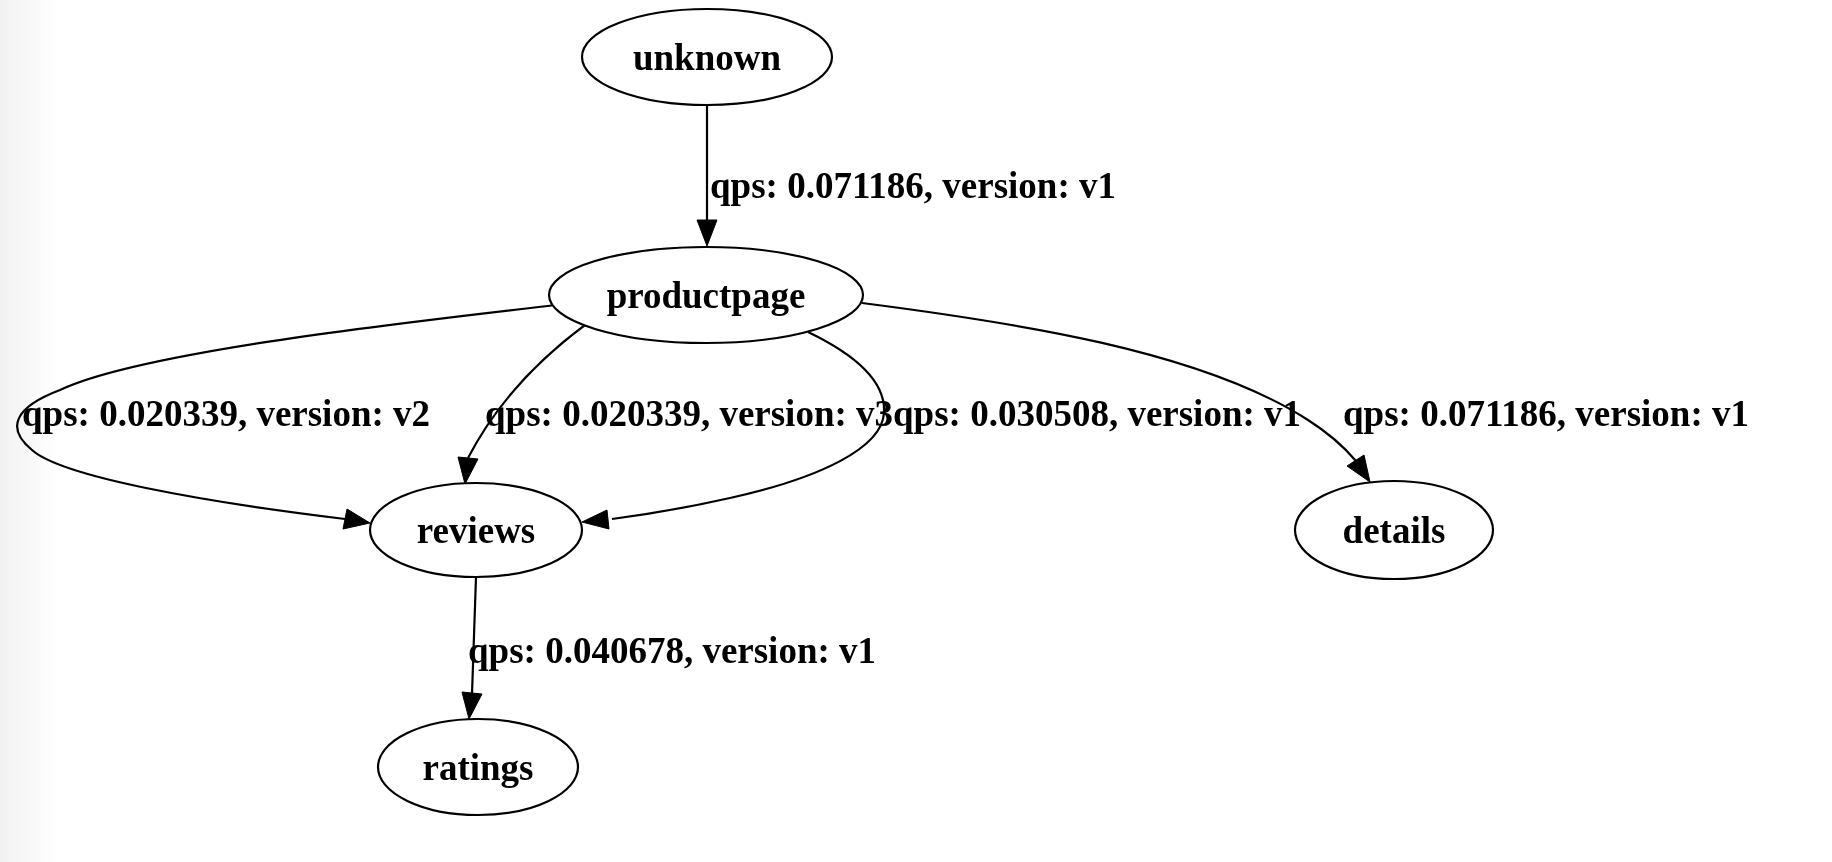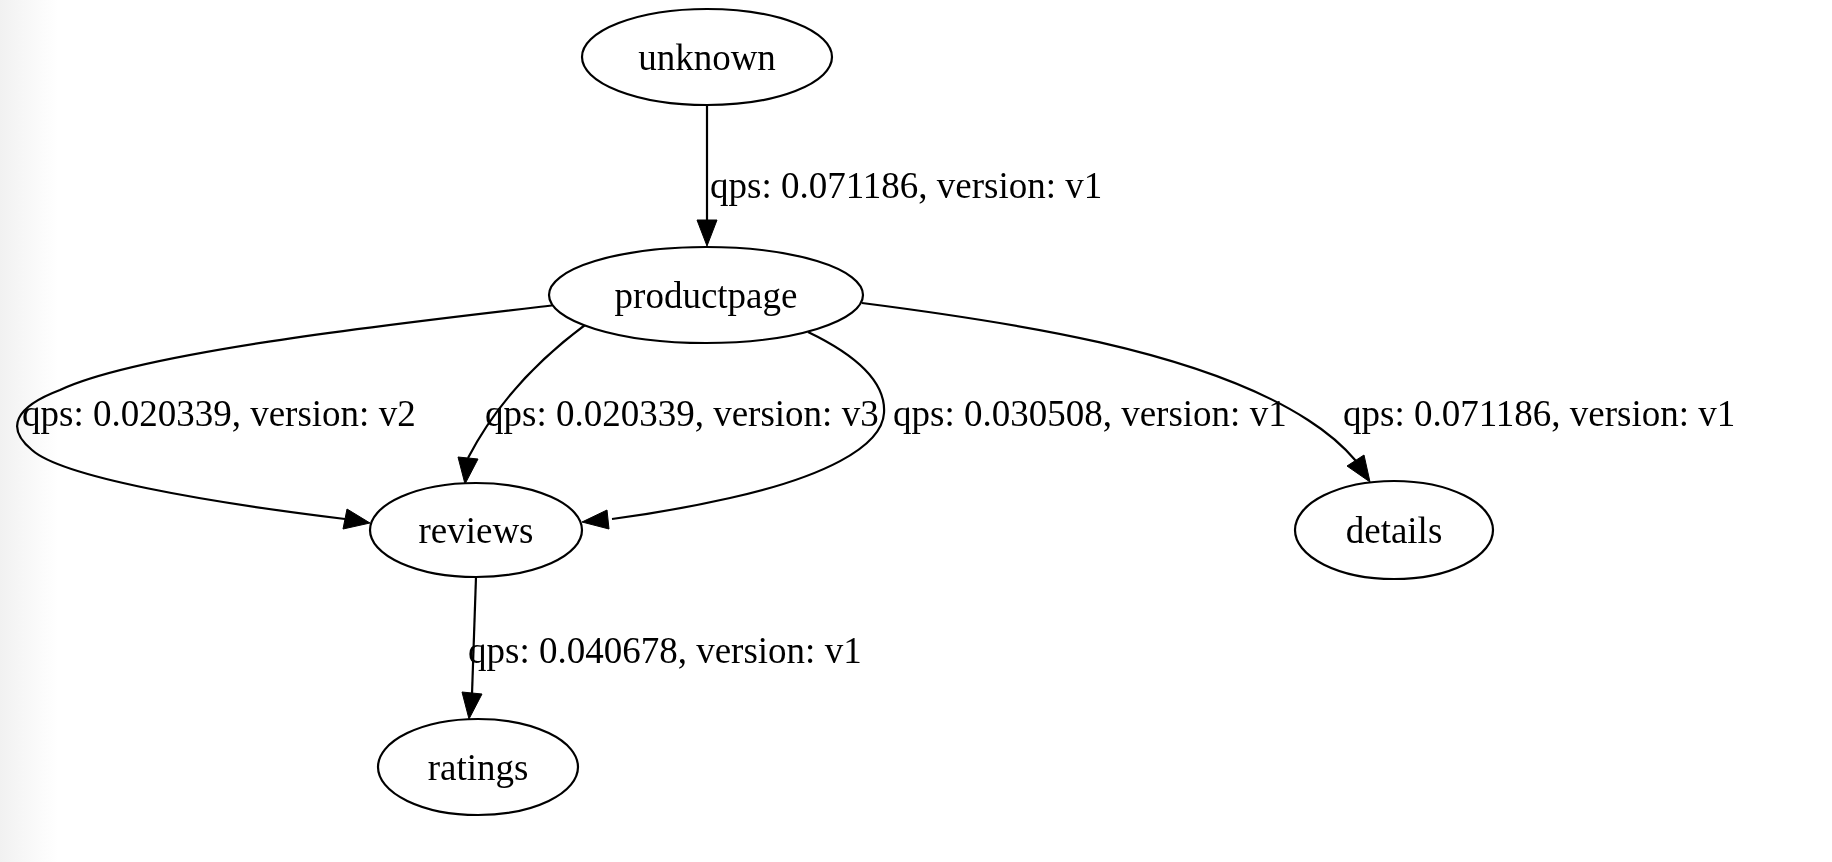--- a/index.html
+++ b/index.html
@@ -9,20 +9,21 @@
     height: 862px;
     background: #ffffff;
     overflow: hidden;
     font-family: "Liberation Serif", "DejaVu Serif", serif;
   }
   .canvas {
     position: relative;
     width: 1832px;
     height: 862px;
     background: #ffffff;
+    font-weight: bold;
   }
   .left-gradient {
     position: absolute;
     left: 0;
     top: 0;
     width: 58px;
     height: 100%;
     background: linear-gradient(to right, #f1f1f1 0%, #f7f7f7 40%, #fdfdfd 85%, #ffffff 100%);
     pointer-events: none;
   }

